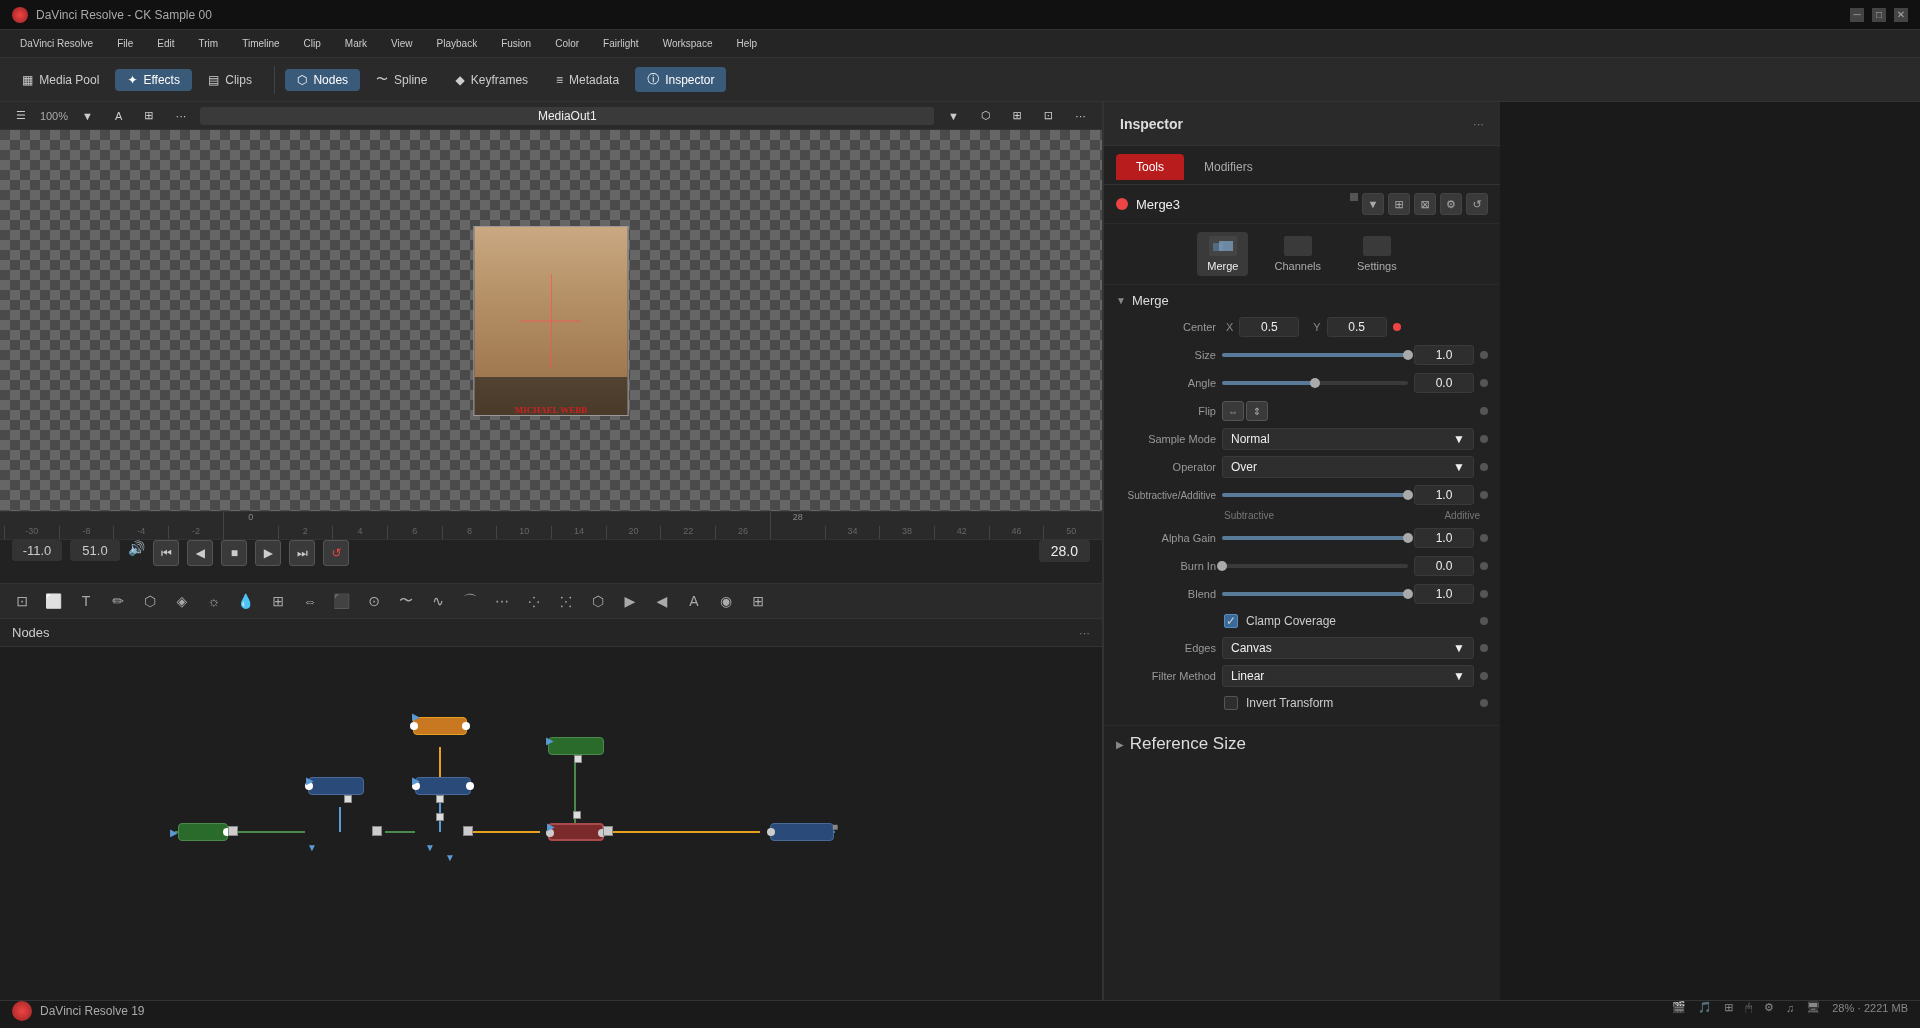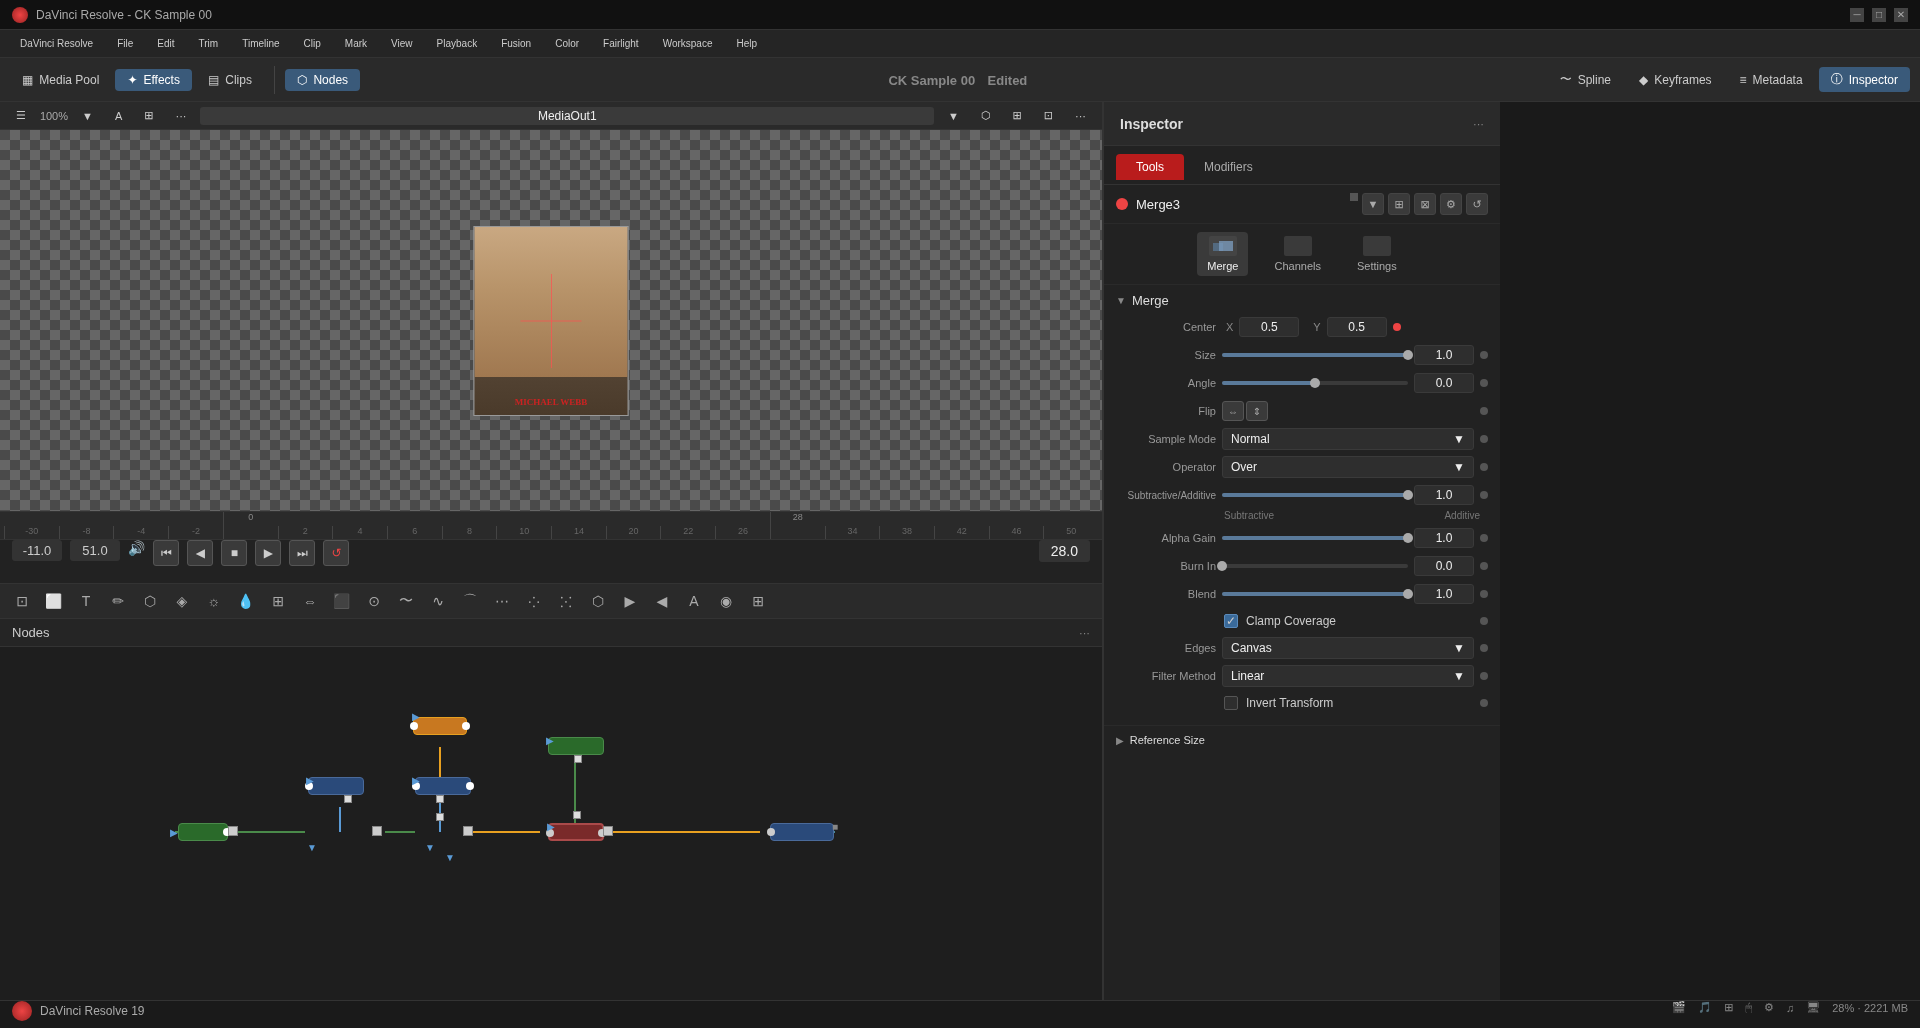--- a/index.html
+++ b/index.html
@@ -192,21 +192,21 @@
       overflow: hidden;
     }
     .viewer-image-face {
       position: absolute;
       top: 0; left: 0; right: 0;
       height: 80%;
       background: linear-gradient(to bottom, #c9a882 0%, #b8946a 40%, #a07850 100%);
     }
     .viewer-image-text {
       position: absolute;
-      bottom: 8px;
+      bottom: 0;
       left: 0; right: 0;
       text-align: center;
       color: #cc2222;
       font-size: 9px;
       font-weight: bold;
       font-family: serif;
     }
     .viewer-crosshair-h {
       position: absolute;
       top: 50%;
@@ -608,21 +608,21 @@
 
     
     .ref-section {
       display: flex;
       align-items: center;
       padding: 8px 12px;
       gap: 6px;
       cursor: pointer;
     }
     .ref-section-label {
-      font-size: 11px;
+      font-size: 17px;
       color: #ddd;
     }
 
     
     .bottom-bar {
       height: 28px;
       background: #1a1a1a;
       display: flex;
       align-items: flex-start;
       padding: 0 12px;
@@ -709,24 +709,20 @@
   </button>
   <button class="toolbar-btn">
     <span>▤</span>
     <span>Clips</span>
   </button>
   <div style="width:1px;height:28px;background:#444;margin:0 6px;"></div>
   <button class="toolbar-btn active">
     <span>⬡</span>
     <span>Nodes</span>
   </button>
-  <div class="toolbar-title">
-    <span>CK Sample 00</span>
-    <span>Edited</span>
-  </div>
   <div class="toolbar-right">
     <button class="toolbar-btn">
       <span>〜</span>
       <span>Spline</span>
     </button>
     <button class="toolbar-btn">
       <span>◆</span>
       <span>Keyframes</span>
     </button>
     <button class="toolbar-btn">

